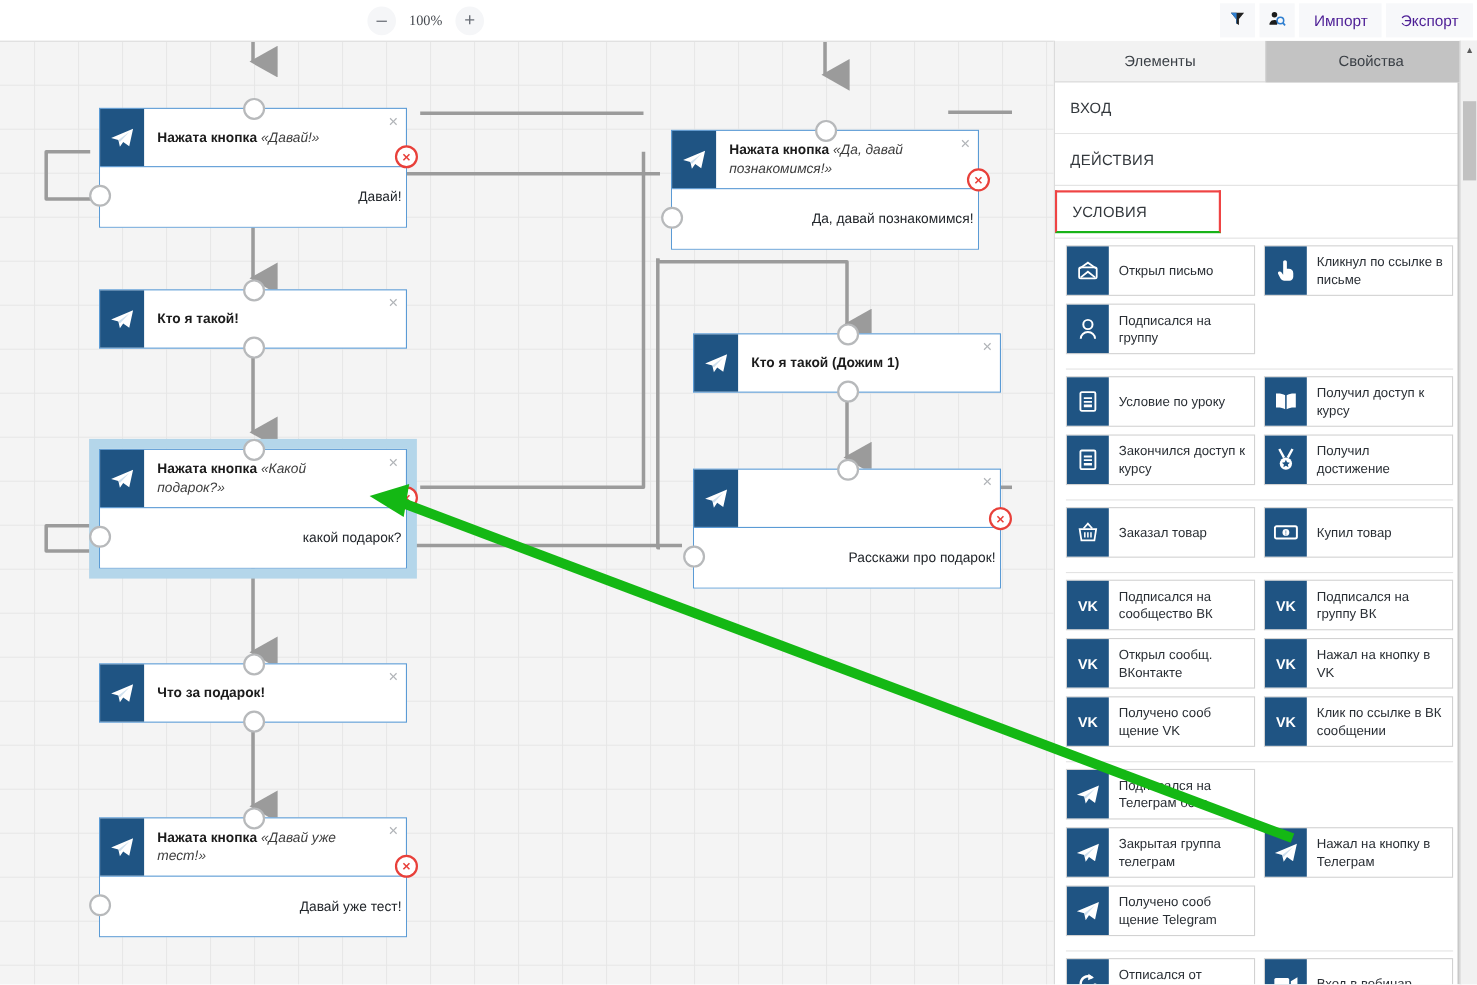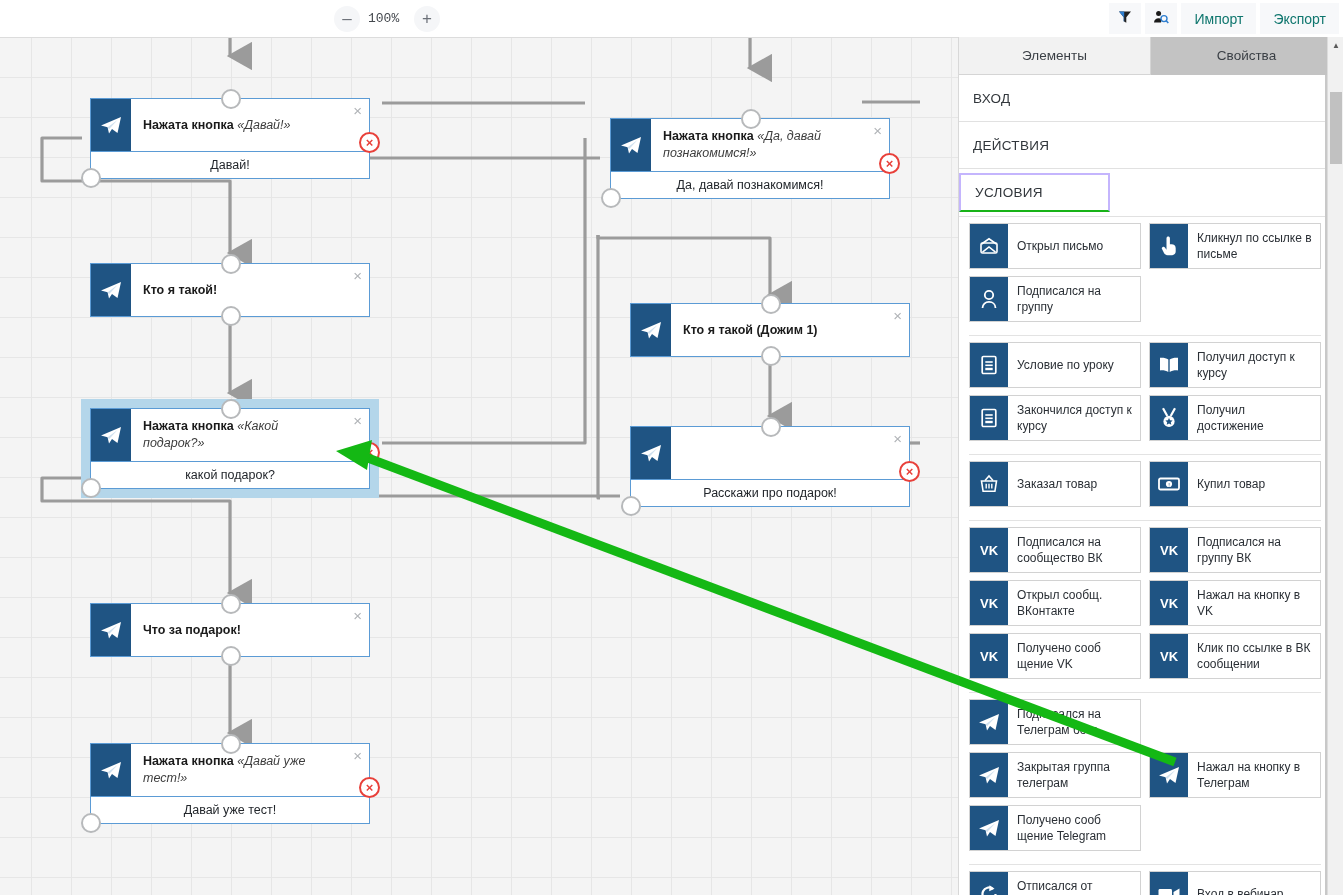--- a/index.html
+++ b/index.html
@@ -22,35 +22,35 @@
     display: flex; align-items: center; gap: 8px;
   }
   .zoom-btn {
     width: 26px; height: 26px; border-radius: 50%;
     background: #f5f6f8; color: #6b7078;
     display: flex; align-items: center; justify-content: center;
     font-size: 17px; line-height: 1; cursor: pointer; user-select: none;
     border: none;
   }
   .zoom-level {
-    font-size: 13px; color: #44484e; min-width: 38px; text-align: left;
-    font-family: Liberation Mono, monospace;
+    font-size: 13px; color: #44484e; min-width: 38px; text-align: center;
+    font-family: Liberation Serif, serif;
   }
   .toolbar-right {
     position: absolute; right: 4px; top: 3px; height: 31px;
     display: flex; align-items: center; gap: 4px;
   }
   .tb-icon-btn {
     width: 32px; height: 31px; background: #f7f8fa; border: none;
     display: flex; align-items: center; justify-content: center;
     cursor: pointer;
   }
   .tb-text-btn {
     height: 31px; padding: 0 13px; background: #f7f8fa; border: none;
-    font-size: 14px; color: #0f766e; cursor: pointer;
+    font-size: 14px; color: #4c1d95; cursor: pointer;
     font-family: "Liberation Sans", sans-serif;
   }
 
   
   .canvas-wrap {
     position: absolute; left: 0; top: 37px; width: 958px; height: 858px;
     overflow: hidden; background: #f4f4f4;
     border-top: 1px solid #dcdcdc;
   }
   .grid {
@@ -88,22 +88,22 @@
   }
   .node-title b { font-weight: bold; }
   .node-title i { font-style: italic; color: #3d3d3d; }
   .node-close {
     position: absolute; right: 7px; top: 4px;
     font-size: 15px; color: #b0b3b7; cursor: pointer; line-height: 1;
     font-family: "Liberation Sans", sans-serif;
   }
   .node-button {
     border-top: 1px solid #5b9bd5;
-    text-align: center; font-size: 12.5px; color: #22262b;
-    padding: 6px 4px; background: #ffffff; min-height: 27px;
+    text-align: right; font-size: 12.5px; color: #22262b;
+    padding: 20px 4px; background: #ffffff; min-height: 27px;
   }
   
   .port {
     position: absolute; width: 20px; height: 20px; border-radius: 50%;
     background: #ffffff; border: 2px solid #b7b9bb; z-index: 7;
   }
   .port.left { left: -10px; }
   .err-badge {
     position: absolute; width: 21px; height: 21px; border-radius: 50%;
     background: #ffffff; border: 2px solid #e8403a; color: #e8403a;
@@ -138,21 +138,21 @@
     border-right: 1px solid #d5d5d5;
   }
   .panel-tab.active { background: #c3c3c3; border-bottom: 1px solid #c3c3c3; }
   .panel-body { position: absolute; left: 0; top: 38px; right: 14px; bottom: 0; overflow: hidden; }
   .section-row {
     height: 47px; display: flex; align-items: center; padding-left: 14px;
     font-size: 13.5px; color: #32373c; letter-spacing: .3px;
     border-bottom: 1px solid #e1e1e1; cursor: pointer; background: #ffffff;
   }
   .section-row.highlight {
-    border: 2px solid #c4b5fd; width: 151px; height: 39px; margin: 4px 0 4px 0;
+    border: 2px solid #ef4444; width: 151px; height: 39px; margin: 4px 0 4px 0;
     border-bottom: 2px solid #18b318;
   }
   .section-wrap { position: relative; border-bottom: 1px solid #e1e1e1; }
   .tiles { padding: 6px 8px 0 10px; }
   .tile-group { padding-bottom: 6px; border-bottom: 1px solid #e3e3e3; margin-bottom: 6px; }
   .tile-group:last-child { border-bottom: none; }
   .tile-row { display: flex; gap: 8px; margin-bottom: 7px; }
   .tile {
     width: 172px; min-height: 46px; border: 1px solid #d2d2d2; background: #fff;
     display: flex; align-items: stretch; cursor: pointer;

